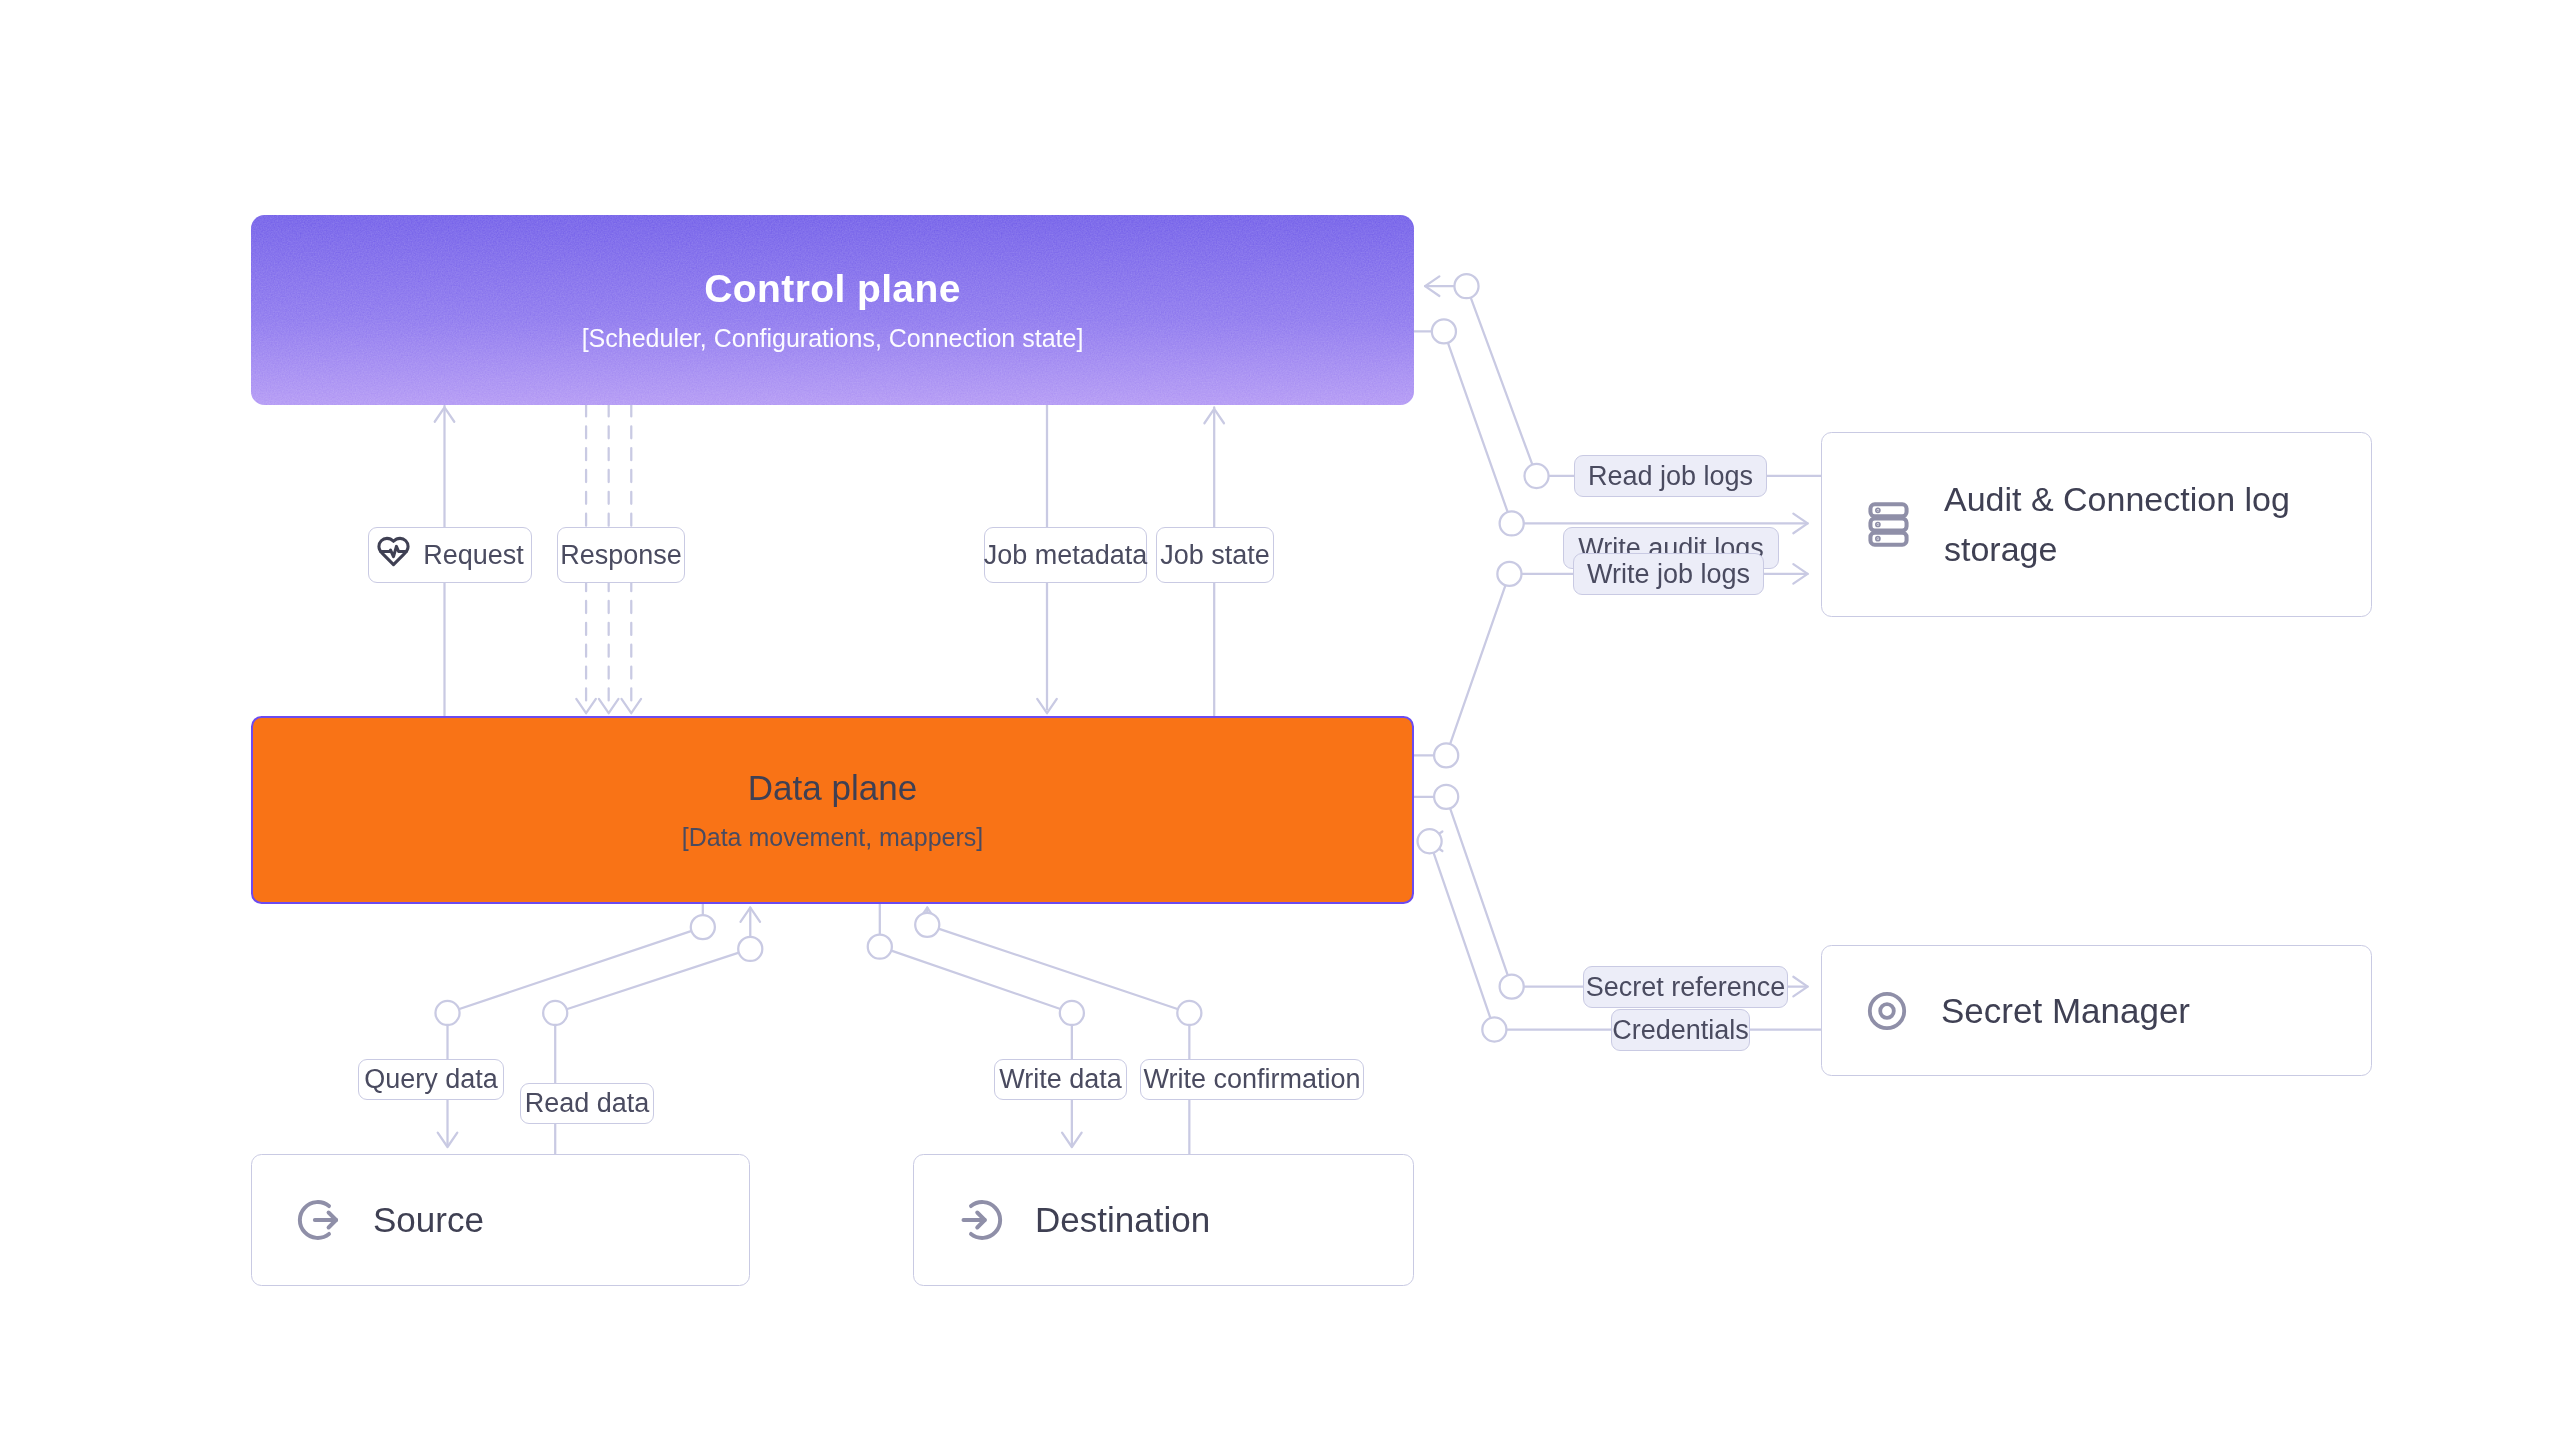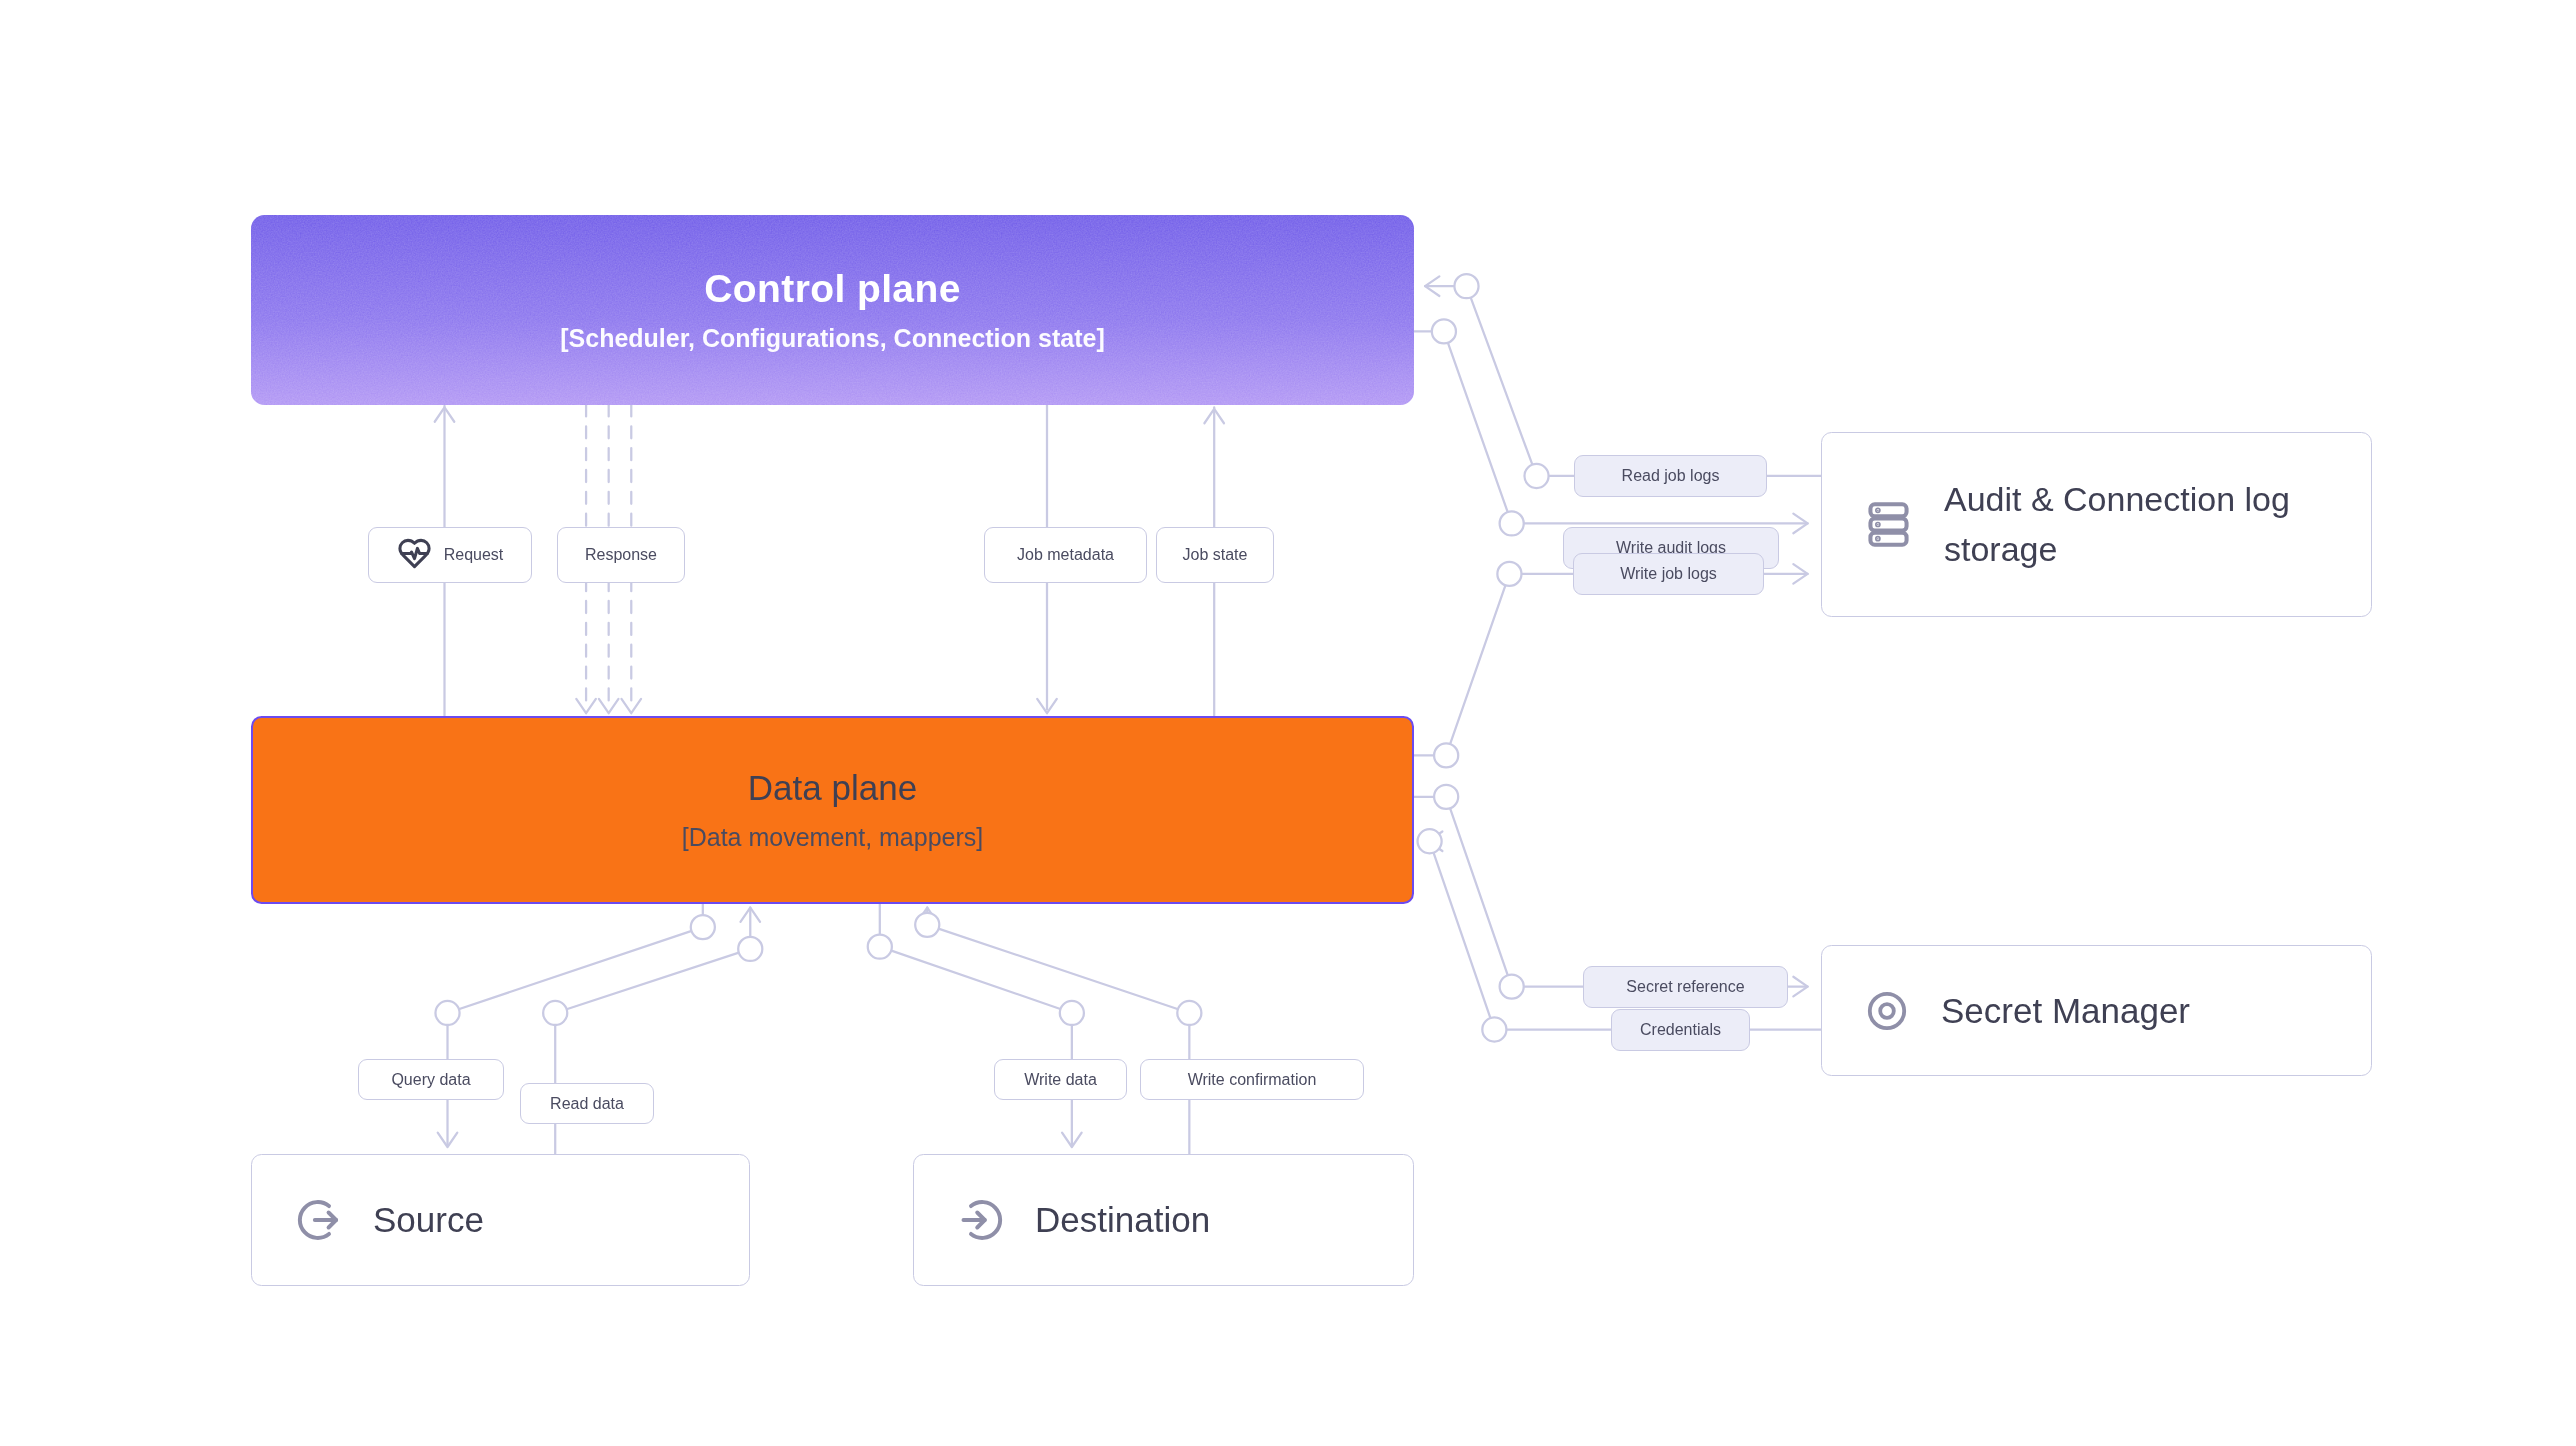--- a/index.html
+++ b/index.html
@@ -15,37 +15,37 @@
   .node{position:absolute;background:#ffffff;border:1.9px solid #c9cae3;border-radius:12px;
     display:flex;align-items:center;z-index:2;box-sizing:border-box;}
   .node .icon{flex:0 0 auto;display:flex;align-items:center;justify-content:center;}
   .node .ntitle{color:#3f4053;font-weight:500;}
 
   .control{left:251px;top:215px;width:1163px;height:190px;border:none;border-radius:13.6px;
     background:linear-gradient(180deg,#6e5ae8 0%,#8a74ee 55%,#b095f4 100%);
     flex-direction:column;justify-content:center;}
   .control .grain{position:absolute;inset:0;border-radius:13.6px;opacity:.35;pointer-events:none;}
   .control .ctitle{position:relative;color:#ffffff;font-size:39px;font-weight:700;letter-spacing:0.4px;}
-  .control .csub{position:relative;color:rgba(255,255,255,.97);font-size:25px;margin-top:13.6px;font-weight:700;}
+  .control .csub{position:relative;color:rgba(255,255,255,.97);font-size:25px;margin-top:13.6px;font-weight:400;}
 
   .dataplane{left:251px;top:716px;width:1163px;height:188px;border:2.3px solid #6c4bf0;border-radius:10.5px;
     background:#f97316;flex-direction:column;justify-content:center;}
   .dataplane .dtitle{color:#3f4053;font-size:35px;font-weight:500;}
   .dataplane .dsub{color:#4a4b60;font-size:25px;margin-top:15px;}
 
   .source{left:251px;top:1154px;width:499px;height:132px;border-radius:10.5px;padding-left:42px;gap:29px;}
   .dest{left:913px;top:1154px;width:501px;height:132px;border-radius:10.5px;padding-left:42px;gap:29px;}
   .audit{left:1821px;top:432px;width:551px;height:185px;border-radius:10.5px;padding-left:41px;gap:30px;}
   .secretbox{left:1821px;top:945px;width:551px;height:131px;border-radius:10.5px;padding-left:41px;gap:30px;}
   .source .ntitle,.dest .ntitle,.secretbox .ntitle{font-size:35px;}
   .audit .ntitle{font-size:34px;line-height:1.45;width:392px;}
 
   .edge-label{position:absolute;display:flex;align-items:center;justify-content:center;gap:12px;
     background:#ffffff;border:1.9px solid #c9cae3;border-radius:9px;
-    font-size:16px;color:#4a4b60;z-index:3;box-sizing:border-box;white-space:nowrap;}
+    font-size:27px;color:#4a4b60;z-index:3;box-sizing:border-box;white-space:nowrap;}
   .edge-label.tint{background:#ecedf8;}
 </style>
 </head>
 <body>
 
 <div class="canvas">
 
   <svg class="connectors" width="2576" height="1446" viewBox="0 0 3420 1920">
 
     <path class="ln" d="M590 539 V950"></path>

